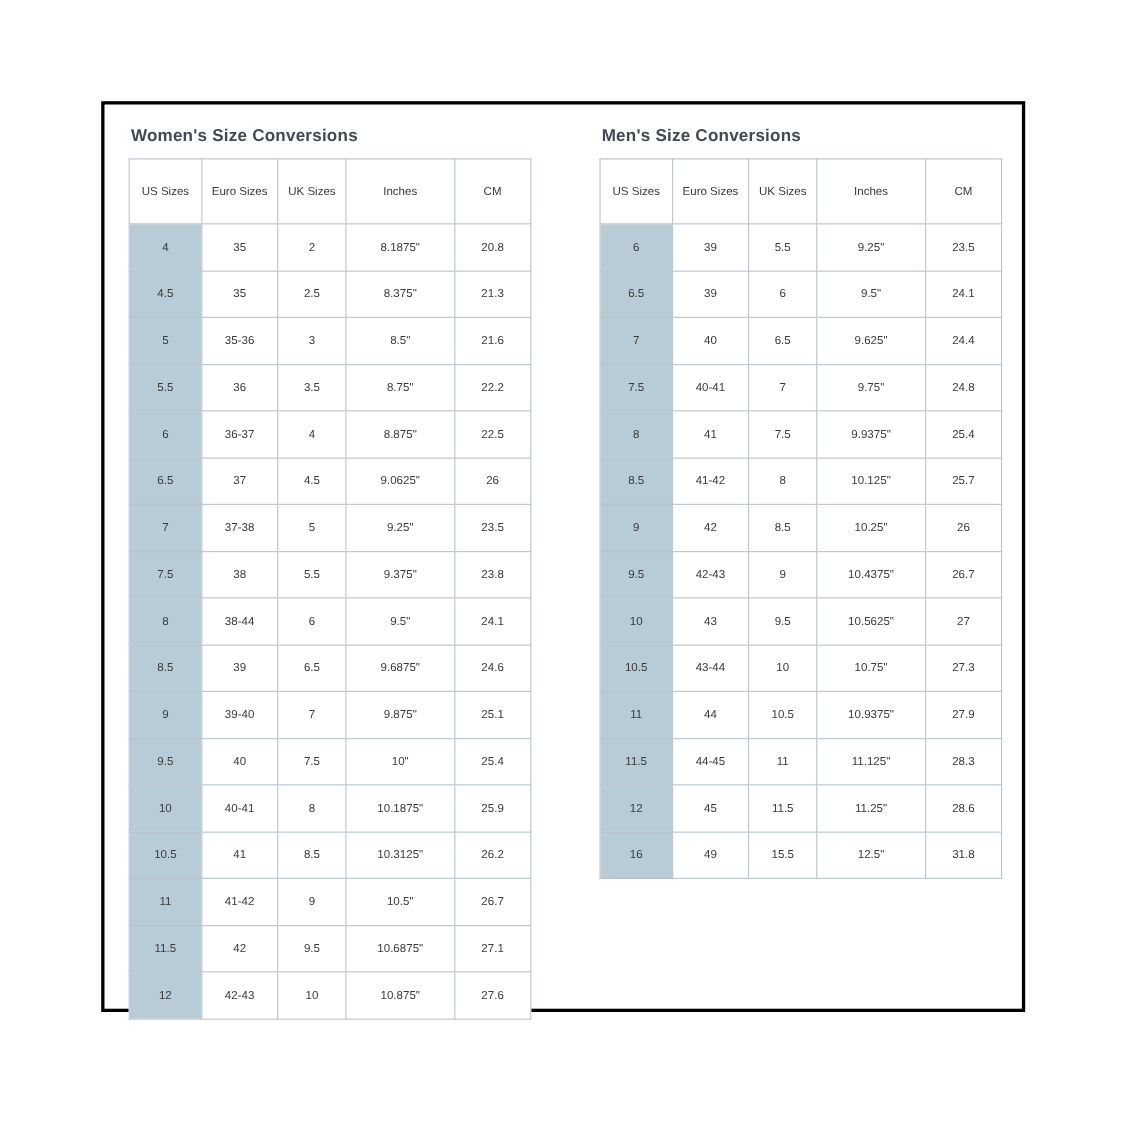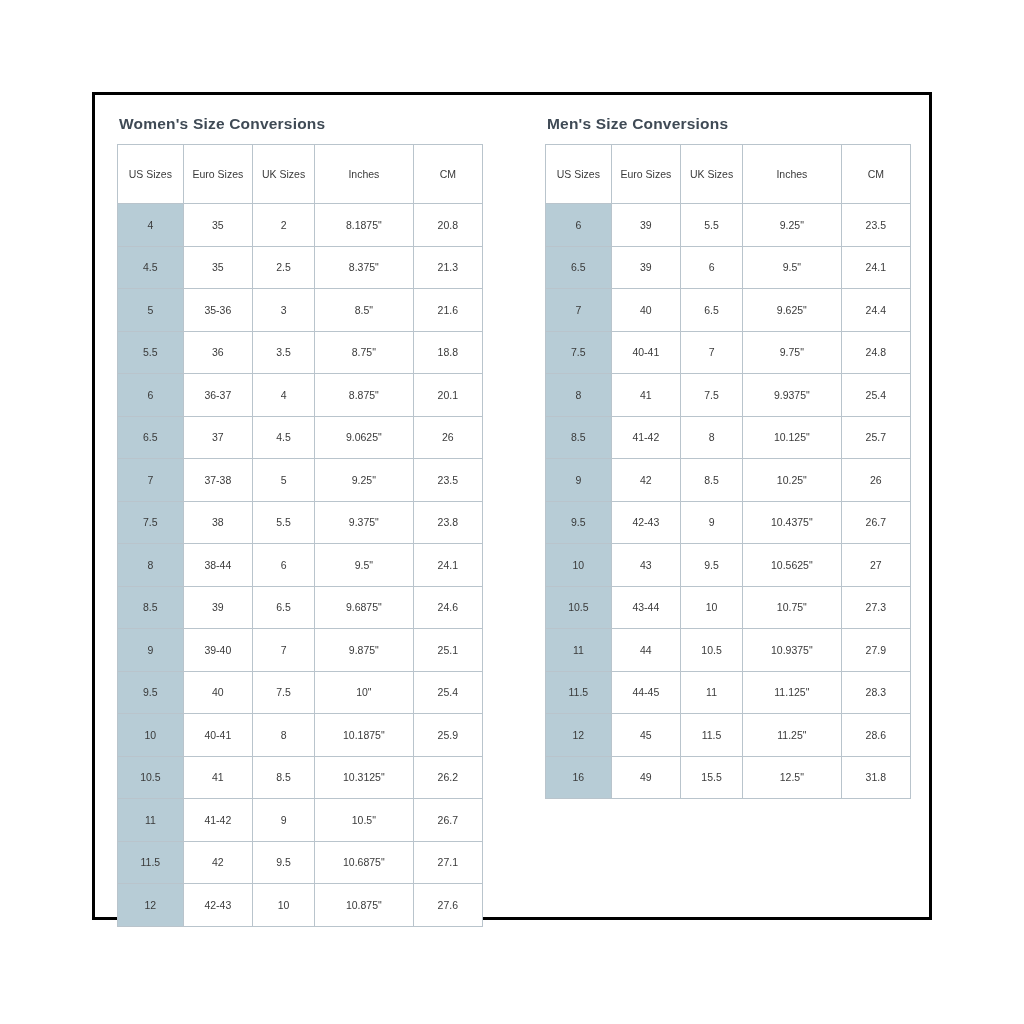--- a/index.html
+++ b/index.html
@@ -135,28 +135,28 @@
             <td>35-36</td>
             <td>3</td>
             <td>8.5"</td>
             <td>21.6</td>
           </tr>
           <tr>
             <td class="us-col">5.5</td>
             <td>36</td>
             <td>3.5</td>
             <td>8.75"</td>
-            <td>18.8</td>
+            <td>22.2</td>
           </tr>
           <tr>
             <td class="us-col">6</td>
             <td>36-37</td>
             <td>4</td>
             <td>8.875"</td>
-            <td>20.1</td>
+            <td>22.5</td>
           </tr>
           <tr>
             <td class="us-col">6.5</td>
             <td>37</td>
             <td>4.5</td>
             <td>9.0625"</td>
             <td>26</td>
           </tr>
           <tr>
             <td class="us-col">7</td>

